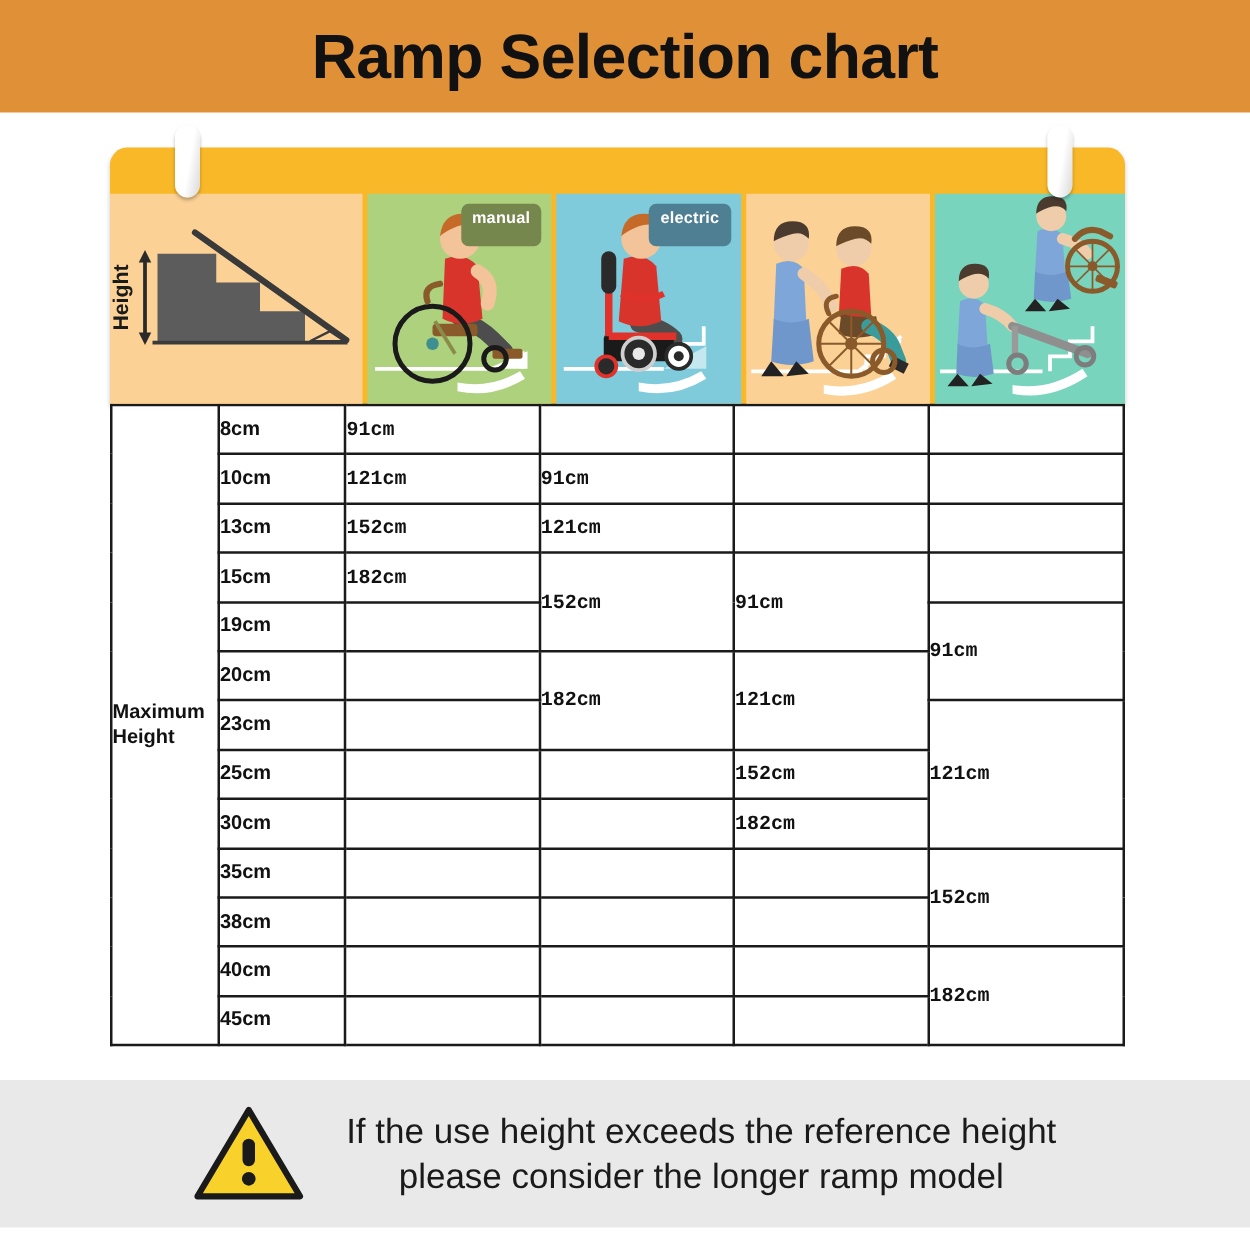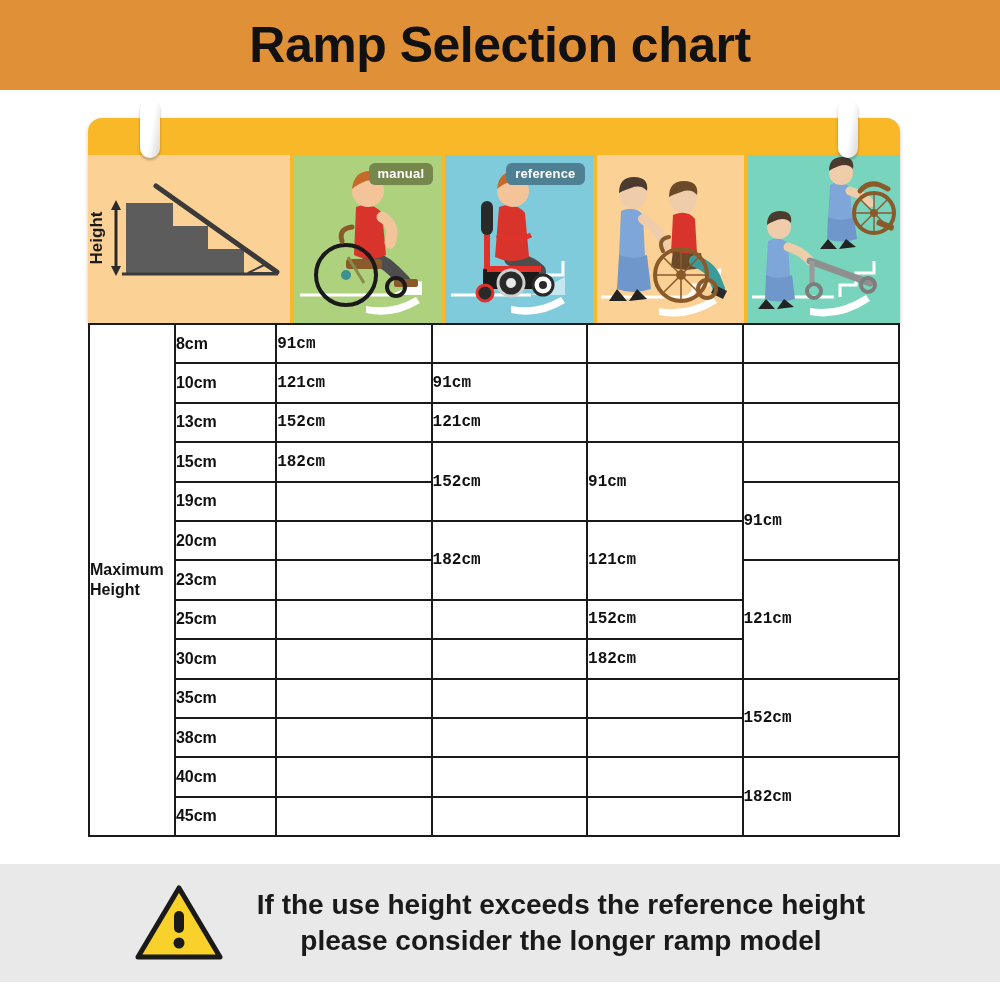--- a/index.html
+++ b/index.html
@@ -48,21 +48,21 @@
   .panel { position: relative; overflow: hidden; }
   .panel + .panel { margin-left: 4px; }
   .p-height  { width: 203px; background: #fbd195; }
   .p-manual  { width: 148px; background: #aed17e; }
   .p-electric{ width: 148px; background: #7fcbdc; }
   .p-attend  { width: 148px; background: #fbd195; }
   .p-carry   { width: 153px; background: #78d4bd; }
 
   .badge {
     position: absolute; top: 8px; right: 8px;
-    padding: 3px 9px 4px; border-radius: 6px;
+    padding: 3px 9px 16px; border-radius: 6px;
     font-size: 13px; font-weight: bold; color: #ffffff;
     letter-spacing: 0.2px; z-index: 3;
   }
   .badge-manual   { background: #76874e; }
   .badge-electric { background: #4f7f92; }
 
   .panel svg { position: absolute; left: 0; top: 0; }
 
   
   #chart-table {
@@ -84,21 +84,21 @@
   td.c-v.last{ width: 153px; }
   td.fill-green { background: #b5d47f; }
   td.fill-blue  { background: #82cddd; }
   td.fill-orange{ background: #ffd284; }
   td.fill-teal  { background: #7cd8c0; }
 
   
   #footer {
     position: absolute; left: 0; top: 864px; width: 1000px; height: 118px;
     background: #e9e9e9;
-    display: flex; align-items: center; justify-content: center; gap: 34px; font-weight: bold;
+    display: flex; align-items: center; justify-content: center; gap: 34px;
   }
   #warn-text {
     font-size: 28px; color: #1a1a1a; line-height: 1.28; text-align: center;
   }
   #warn-text div { white-space: nowrap; }
 </style>
 </head>
 <body>
 
 <div id="title-bar">
@@ -155,21 +155,21 @@
       <circle cx="52" cy="120" r="5" fill="#3e8f8f"></circle>
 
       <circle cx="102" cy="132" r="9" fill="none" stroke="#1a1a1a" stroke-width="4"></circle>
 
       <path d="M48 86 q-4 -12 10 -14" stroke="#8a5a2b" stroke-width="5" fill="none" stroke-linecap="round"></path>
       <line x1="54" y1="102" x2="70" y2="128" stroke="#8a8a4a" stroke-width="3"></line>
     </svg>
   </div>
 
   <div class="panel p-electric">
-    <span class="badge badge-electric">reference</span>
+    <span class="badge badge-electric">electric</span>
     <svg width="148" height="168" viewBox="0 0 148 168">
       <line x1="6" y1="140" x2="86" y2="140" stroke="#ffffff" stroke-width="3"></line>
       <path d="M86 140 L120 122 L120 140 Z" fill="#ffffff" opacity="0.55"></path>
       <path d="M88 120 L118 120 L118 106" stroke="#ffffff" stroke-width="3" fill="none"></path>
       <path d="M66 158 q28 6 54 -10 l-4 -6 q-24 14 -50 9 z" fill="#ffffff"></path>
 
       <path d="M66 104 q18 2 28 12" stroke="#4d4d4d" stroke-width="14" fill="none" stroke-linecap="round"></path>
       <path d="M94 116 l6 16" stroke="#4d4d4d" stroke-width="11" fill="none" stroke-linecap="round"></path>
 
       <rect x="38" y="112" width="56" height="22" rx="4" fill="#1a1a1a"></rect>

